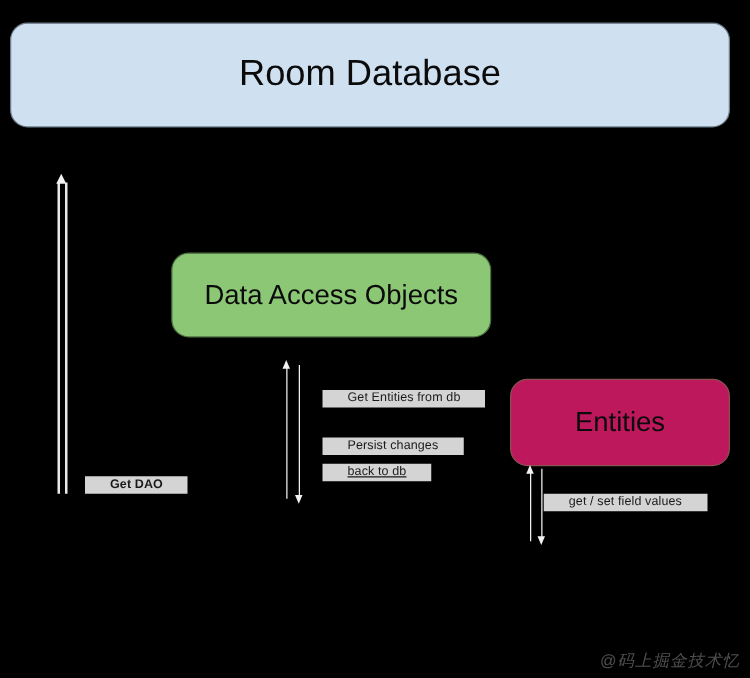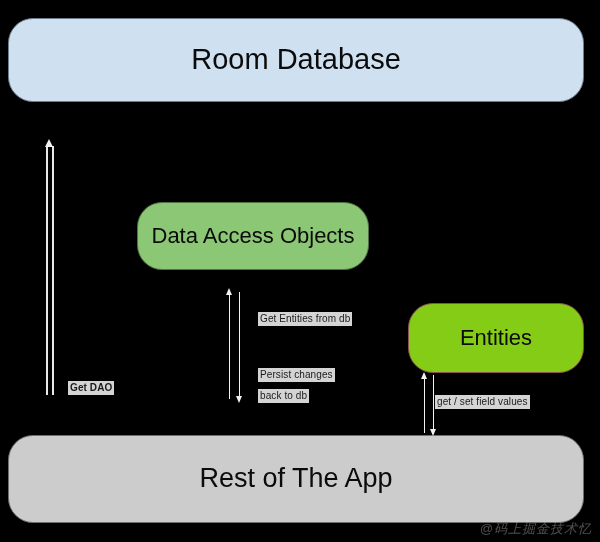--- a/index.html
+++ b/index.html
@@ -13,21 +13,21 @@
     height: 542px;
     background: #000000;
     overflow: hidden;
     font-family: "Liberation Sans", sans-serif;
   }
 
   
   .node {
     position: absolute;
     box-sizing: border-box;
-    border-radius: 25px;
+    border-radius: 14px;
     border: 1px solid #4c4c4c;
     display: flex;
     align-items: center;
     justify-content: center;
     box-shadow: 3px 3px 3px rgba(0,0,0,0.55);
     color: #0b0b0b;
     text-align: center;
     line-height: 1.1;
   }
 
@@ -37,33 +37,33 @@
     width: 576px;
     height: 84px;
     background: #cfe0f0;
     border-color: #6d7d8c;
     font-size: 29px;
   }
 
   .node-dao {
     left: 137px;
     top: 202px;
-    width: 232px;
+    width: 256px;
     height: 68px;
     background: #8cc776;
     border-color: #4e7340;
     font-size: 22px;
   }
 
   .node-entities {
     left: 408px;
     top: 303px;
     width: 176px;
     height: 70px;
-    background: #84cc16;
+    background: #be185d;
     border-color: #8a5252;
     font-size: 22px;
   }
 
   .node-app {
     left: 8px;
     top: 435px;
     width: 576px;
     height: 88px;
     background: #cccccc;
@@ -94,21 +94,21 @@
   .arrow-up { border-bottom: 8px solid #f2f2f2; }
   .arrow-down { border-top: 8px solid #f2f2f2; }
 
   
   .edge-label {
     position: absolute;
     background: #d4d4d4;
     color: #1a1a1a;
     font-size: 10px;
     line-height: 12px;
-    padding: 1px 2px;
+    padding: 1px 20px;
     white-space: pre;
     letter-spacing: 0.1px;
   }
 
   .watermark {
     position: absolute;
     right: 8px;
     bottom: 4px;
     font-size: 13px;
     color: rgba(255,255,255,0.30);
@@ -127,42 +127,39 @@
   </div>
 
   <div class="node node-dao">
     <span>Data Access Objects</span>
   </div>
 
   <div class="node node-entities">
     <span>Entities</span>
   </div>
 
-  <div class="node node-app">
-    <span>Rest of The App</span>
-  </div>
 
   <div>
     <div class="conn" style="left:46px; top:146px; height:249px;"></div>
     <div class="conn" style="left:52px; top:146px; height:249px;"></div>
     <div class="arrow-up" style="left:45px; top:139px;"></div>
     <div class="edge-label" style="left:68px; top:381px;font-weight:bold;">Get DAO</div>
   </div>
 
   <div>
     <div class="conn-thin" style="left:229px; top:294px; height:105px;"></div>
     <div class="arrow-up" style="left:226px; top:288px; border-bottom-width:7px; border-left-width:3px; border-right-width:3px;"></div>
     <div class="edge-label" style="left:258px; top:312px;">Get Entities from db</div>
   </div>
 
   <div>
     <div class="conn-thin" style="left:239px; top:292px; height:105px;"></div>
     <div class="arrow-down" style="left:236px; top:396px; border-top-width:7px; border-left-width:3px; border-right-width:3px;"></div>
-    <div class="edge-label" style="left:258px; top:368px;">Persist changes</div>
-    <div class="edge-label" style="left:258px; top:389px;">back to db</div>
+    <div class="edge-label" style="left:258px; top:350px;">Persist changes</div>
+    <div class="edge-label" style="left:258px; top:371px;text-decoration:underline;">back to db</div>
   </div>
 
   <div>
     <div class="conn-thin" style="left:424px; top:378px; height:55px;"></div>
     <div class="arrow-up" style="left:421px; top:372px; border-bottom-width:7px; border-left-width:3px; border-right-width:3px;"></div>
     <div class="conn-thin" style="left:433px; top:375px; height:56px;"></div>
     <div class="arrow-down" style="left:430px; top:429px; border-top-width:7px; border-left-width:3px; border-right-width:3px;"></div>
     <div class="edge-label" style="left:435px; top:395px;">get / set field values</div>
   </div>
 

